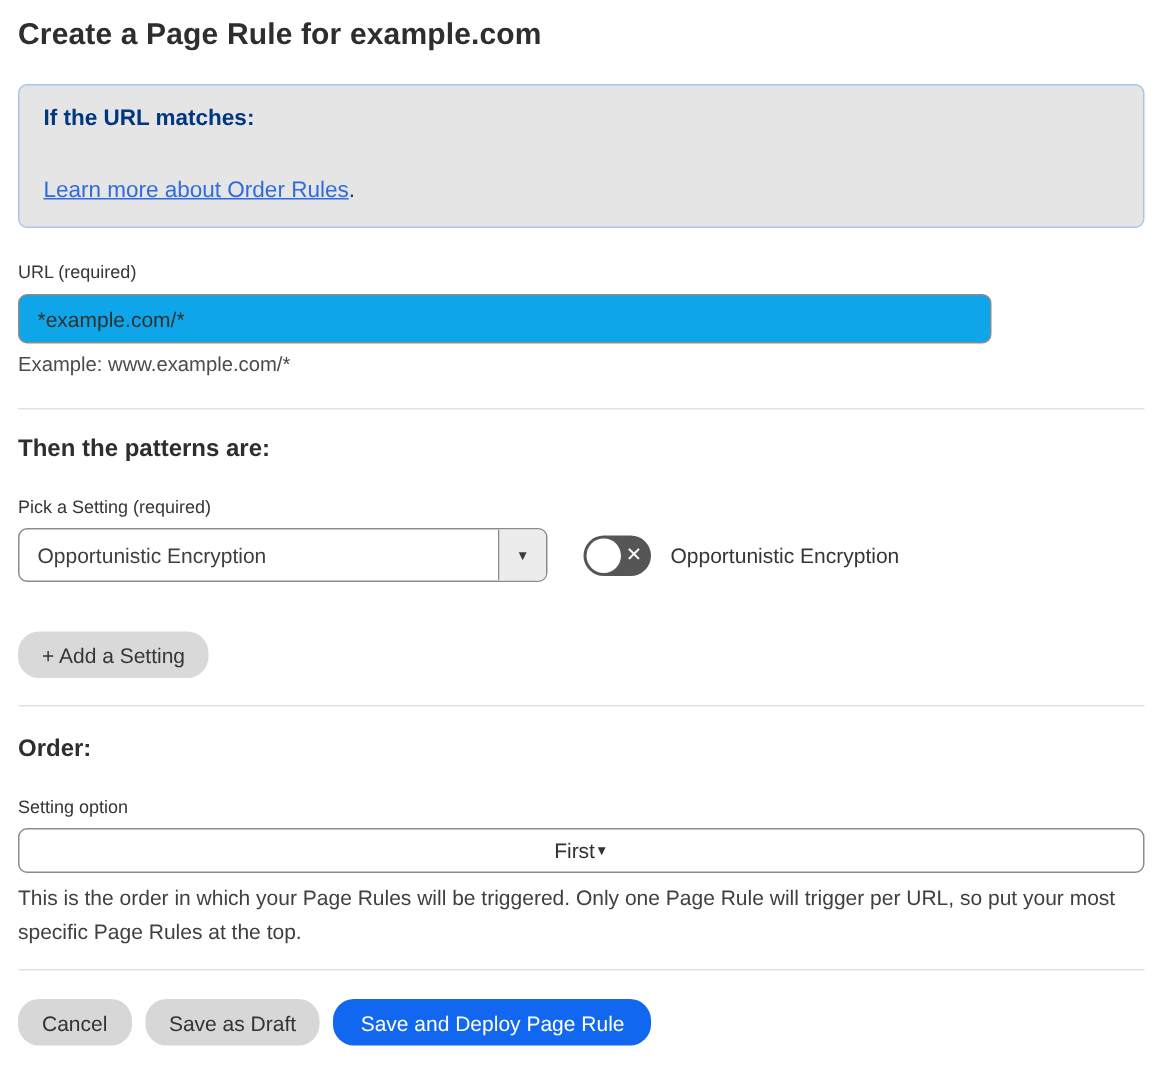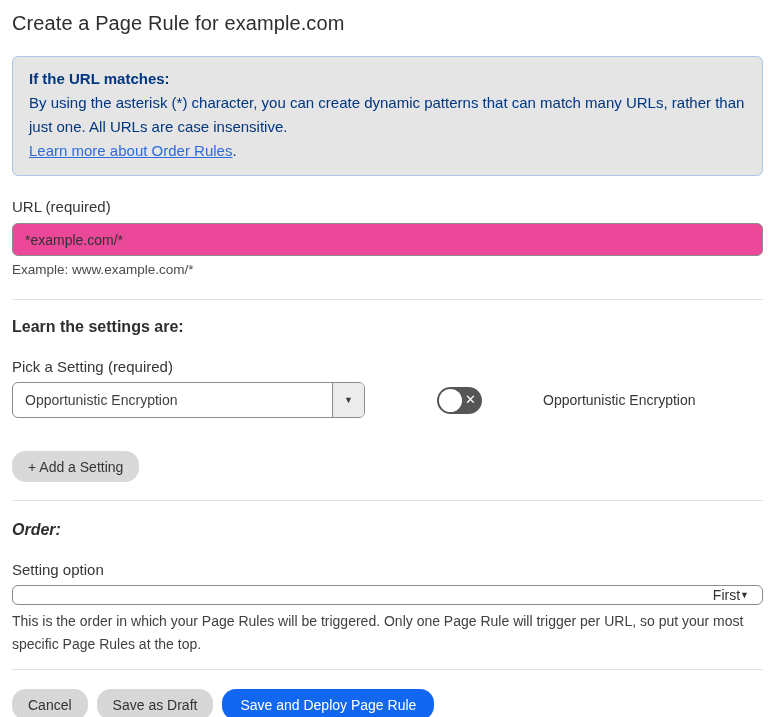--- a/index.html
+++ b/index.html
@@ -7,21 +7,21 @@
   body {
     width: 775px;
     min-height: 717px;
     font-family: "Liberation Sans", "DejaVu Sans", sans-serif;
     color: #313131;
     padding: 12px 12px 14px 12px;
   }
 
   .page-title {
     font-size: 20px;
-    font-weight: normal;
+    font-weight: bold;
     color: #2e2e2e;
     letter-spacing: 0.1px;
   }
 
   .info-box {
     margin-top: 21px;
     background: #e5e5e5;
     border: 1px solid #a9c7e8;
     border-radius: 6px;
     padding: 10px 16px 12px 16px;
@@ -30,37 +30,37 @@
     line-height: 24px;
   }
   .info-box .info-heading { font-weight: bold; }
   .info-box a.info-link {
     color: #2f6bdb;
     text-decoration: underline;
     cursor: pointer;
   }
 
   .field-label {
-    font-size: 15px;
+    font-size: 12px;
     color: #363636;
     display: block;
   }
   .mt-22 { margin-top: 22px; }
 
   .text-input {
     margin-top: 8px;
-    width: 751px;
+    width: 649px;
     height: 33px;
     border: 1px solid #8c8c8c;
     border-radius: 6px;
     padding: 0 12px;
     font-size: 14px;
     font-family: "Liberation Sans", "DejaVu Sans", sans-serif;
     color: #313131;
-    background: #ec4899;
+    background: #0ea5e9;
     outline: none;
   }
 
   .helper-text {
     margin-top: 6px;
     font-size: 13.5px;
     color: #4b4b4b;
   }
 
   .divider {
@@ -71,27 +71,26 @@
   .divider.d1 { margin-top: 22px; }
   .divider.d2 { margin-top: 18px; }
   .divider.d3 { margin-top: 13px; }
 
   .section-heading {
     font-size: 16px;
     font-weight: bold;
     color: #2e2e2e;
     margin-top: 18px;
   }
-  .section-heading.order { margin-top: 20px; font-style: italic; }
+  .section-heading.order { margin-top: 20px; }
 
   .picker-row {
     margin-top: 7px;
     display: flex;
     align-items: center;
-    gap: 48px;
   }
   .combobox {
     width: 353px;
     height: 36px;
     border: 1px solid #8c8c8c;
     border-radius: 6px;
     display: flex;
     align-items: stretch;
     background: #ffffff;
     cursor: pointer;
@@ -164,27 +163,27 @@
     cursor: pointer;
     padding: 0 16px;
   }
   .btn-gray { background: #d7d7d7; color: #333333; }
   .btn-blue { background: #1267f0; color: #ffffff; padding: 0 18px; }
   .add-setting-btn { margin-top: 33px; background: #d9d9d9; color: #363636; }
 
   .select-box {
     margin-top: 7px;
     width: 751px;
-    height: 20px;
+    height: 30px;
     border: 1px solid #8c8c8c;
     border-radius: 6px;
     background: #ffffff;
     display: flex;
     align-items: center;
-    justify-content: flex-end;
+    justify-content: center;
     padding: 0 13px;
     font-size: 14px;
     color: #313131;
     cursor: pointer;
   }
   .select-caret { font-size: 9px; color: #333333; }
 
   .order-helper {
     margin-top: 5px;
     font-size: 14px;
@@ -201,32 +200,32 @@
 </style>
 </head>
 <body>
 
 
 
 <h1 class="page-title">Create a Page Rule for example.com</h1>
 
 <div class="info-box">
   <div class="info-heading">If the URL matches:</div>
-  <div><span>By using the asterisk (*) character, you can create dynamic patterns that can match many URLs, rather than just one. All URLs are case insensitive.</span><br>
+  <div><br>
     <a class="info-link">Learn more about Order Rules</a><span>.</span>
   </div>
 </div>
 
 <label class="field-label mt-22">URL (required)</label>
 <input class="text-input" type="text" value="*example.com/*" style="">
 <div class="helper-text">Example: www.example.com/*</div>
 
 <hr class="divider d1">
 
-<h2 class="section-heading">Learn the settings are:</h2>
+<h2 class="section-heading">Then the patterns are:</h2>
 
 <label class="field-label mt-22">Pick a Setting (required)</label>
 
 <div class="picker-row">
   <div class="combobox">
     <div class="combobox-value">Opportunistic Encryption</div>
     <div class="combobox-arrow">▼</div>
   </div>
   <div class="toggle">
     <span class="toggle-knob"></span>

